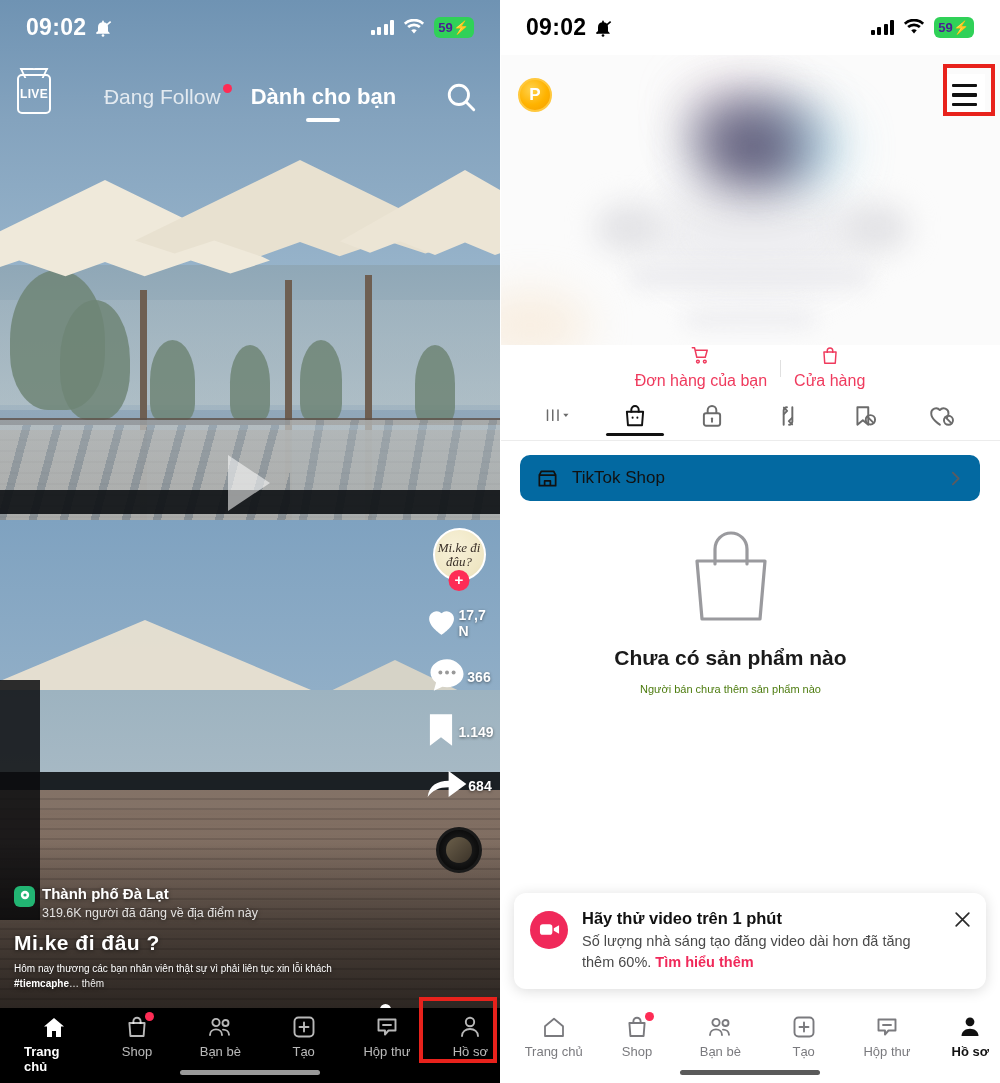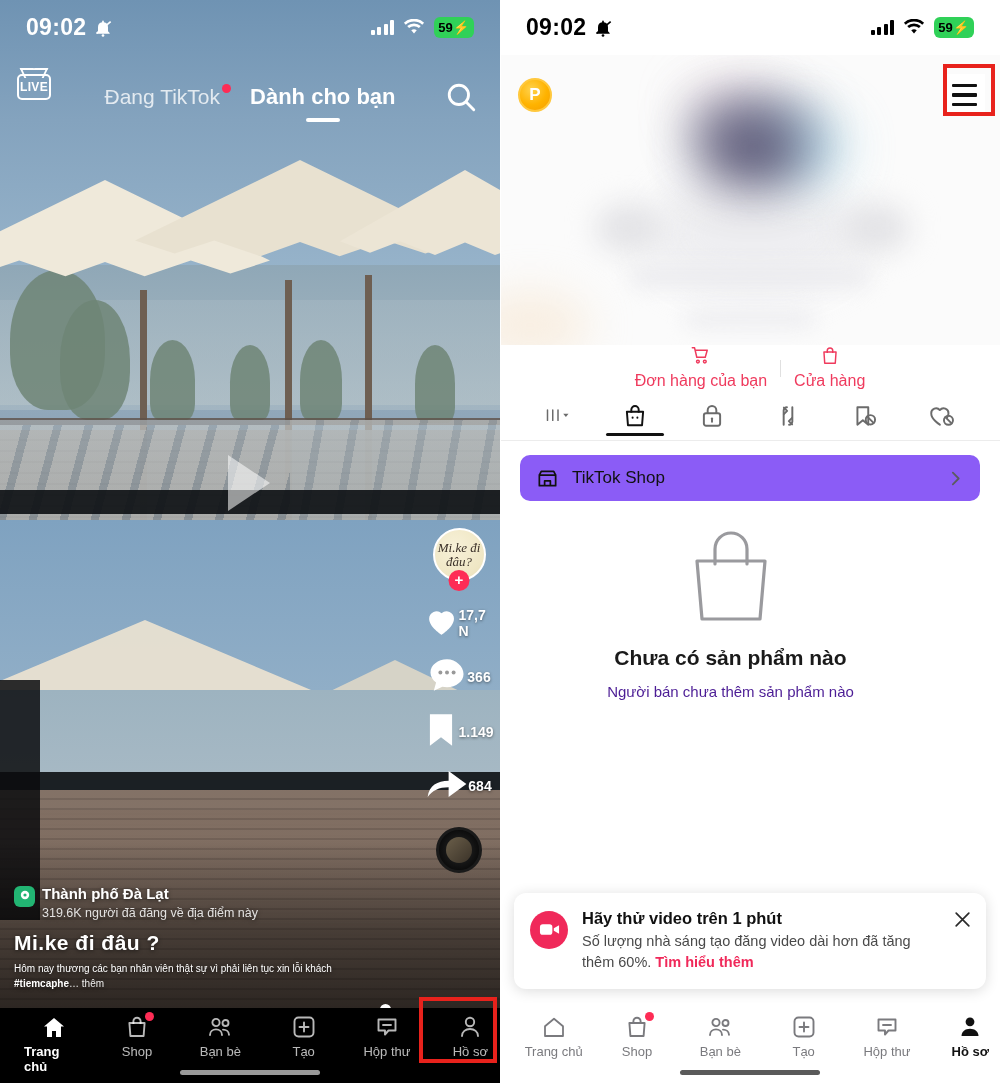--- a/index.html
+++ b/index.html
@@ -132,30 +132,30 @@
   .sb-time { font-size:23px; font-weight:bold; letter-spacing:.3px; }
   .sb-left { display:flex; align-items:center; gap:7px; }
   .sb-right { display:flex; align-items:center; gap:9px; }
   .bars { display:flex; align-items:flex-end; gap:2.5px; height:15px; }
   .bars i { display:block; width:4px; background:currentColor; border-radius:1px; }
   .bars i:nth-child(1){height:5px;} .bars i:nth-child(2){height:8px;}
   .bars i:nth-child(3){height:11px;} .bars i:nth-child(4){height:15px;}
   .batt {
     display:flex; align-items:center; justify-content:center;
     min-width:40px; height:21px; border-radius:6px; background:#30d158;
-    color:#000000; font-size:13px; font-weight:bold; padding:0 4px; gap:1px;
+    color:#4c1d95; font-size:13px; font-weight:bold; padding:0 4px; gap:1px;
   }
 
   
   .topnav {
     position:absolute; left:0; top:68px; width:500px; height:58px;
     display:flex; align-items:center; color:#fff;
   }
   .live-ico {
-    position:absolute; left:17px; top:6px; width:34px; height:26px;
+    position:absolute; left:17px; top:6px; width:34px; height:40px;
     border:2.3px solid #fff; border-radius:5px;
     display:flex; align-items:center; justify-content:center;
     font-size:12px; font-weight:bold; letter-spacing:.3px;
   }
   .live-ant { position:absolute; left:13px; top:-8px; width:14px; height:10px; border-top:2.3px solid #fff; border-right:2.3px solid #fff; transform:skewX(-25deg); }
   .live-ant2 { position:absolute; left:3px; top:-8px; width:14px; height:10px; border-top:2.3px solid #fff; border-left:2.3px solid #fff; transform:skewX(25deg); }
   .nav-tabs {
     position:absolute; left:0; right:0; top:0; height:58px;
     display:flex; align-items:center; justify-content:center; gap:30px;
   }
@@ -305,31 +305,31 @@
   }
   .tab-ico.active { color:#111; }
   .tab-ico.active::after {
     content:""; position:absolute; left:50%; transform:translateX(-50%);
     bottom:4px; width:58px; height:3px; background:#111; border-radius:2px;
   }
   .tabs-divider { position:absolute; left:0; top:440px; width:500px; height:1px; background:#ececec; }
 
   .shoprow {
     position:absolute; left:20px; top:455px; width:460px; height:46px;
-    background:#8b5cf6; border-radius:10px;
+    background:#0369a1; border-radius:10px;
     display:flex; align-items:center; padding:0 16px; gap:13px;
   }
   .shoprow-label { font-size:17px; color:#111; font-weight:500; flex:1; }
 
   .empty {
     position:absolute; left:0; top:530px; width:461px;
     display:flex; flex-direction:column; align-items:center;
   }
   .empty-title { font-size:21px; color:#1a1a1a; font-weight:bold; margin-top:20px; }
-  .empty-sub { font-size:15px; color:#4c1d95; margin-top:13px; }
+  .empty-sub { font-size:11px; color:#4d7c0f; margin-top:13px; }
 
   .toast {
     position:absolute; left:14px; bottom:94px; width:472px; min-height:88px;
     background:#fff; border-radius:12px;
     box-shadow:0 2px 14px rgba(0,0,0,.14);
     display:flex; align-items:flex-start; gap:14px; padding:16px 14px 16px 16px;
   }
   .toast-ico {
     flex:0 0 auto; width:38px; height:38px; border-radius:50%; background:#f0295a;
     display:flex; align-items:center; justify-content:center; margin-top:2px;
@@ -418,21 +418,21 @@
     </div>
 
     <div class="topnav">
       <div class="live-ico">
         <span class="live-ant"></span>
         <span class="live-ant2"></span>
         <span>LIVE</span>
       </div>
       <div class="nav-tabs">
         <div class="nav-tab">
-          <span>Đang TikTok</span>
+          <span>Đang Follow</span>
           <span class="dot-red"></span>
         </div>
         <div class="nav-tab active">
           <span>Dành cho bạn</span>
         </div>
       </div>
       <div class="search-btn">
         <svg width="34" height="34" viewBox="0 0 24 24" fill="none" stroke="#fff" stroke-width="2">
           <circle cx="10.5" cy="10.5" r="6.8"></circle>
             <path d="M15.6 15.6L21 21" stroke-linecap="round"></path>

